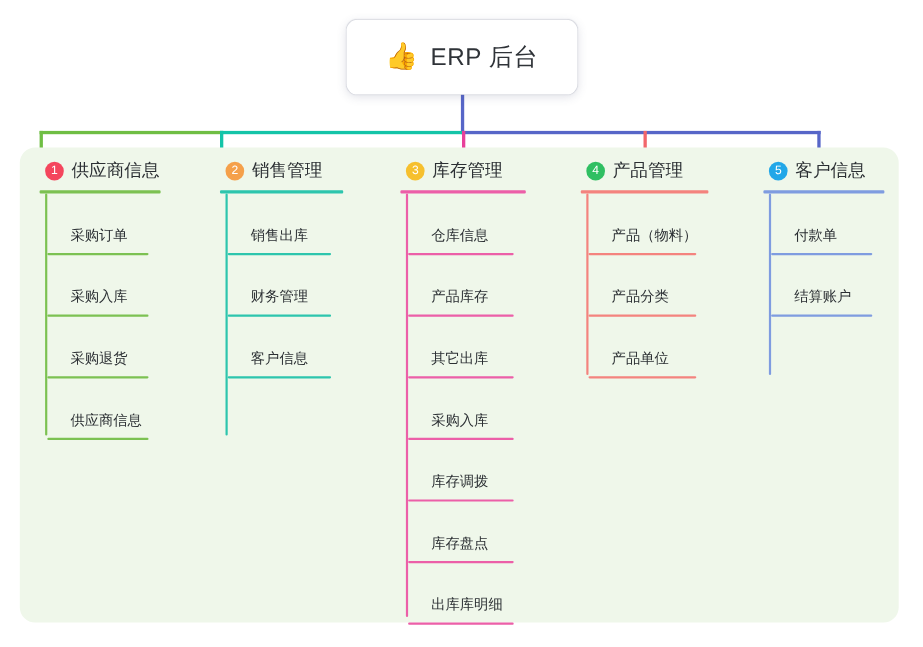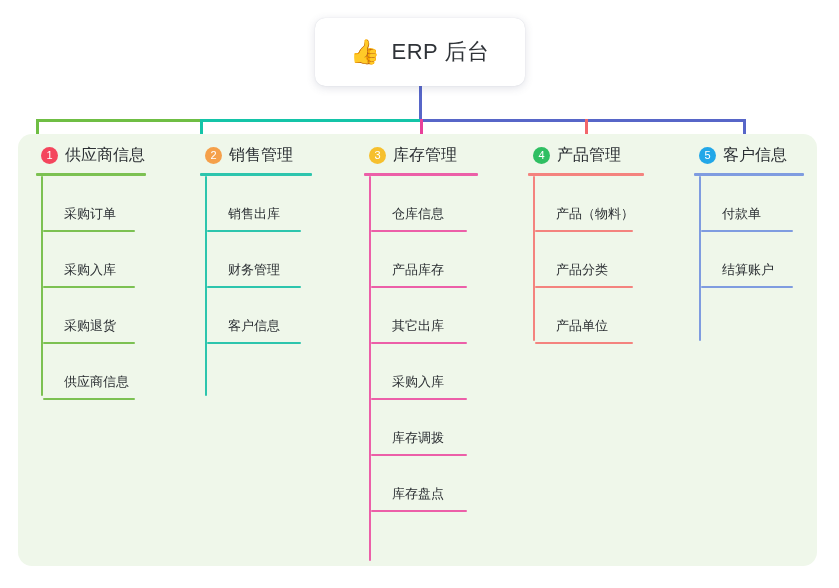--- a/index.html
+++ b/index.html
@@ -227,20 +227,24 @@
           <div class="leaf-rule" style="background: rgb(236, 95, 168); width: 96px;"></div>
         </div>
         <div class="leaf">
           <span class="leaf-text">库存调拨</span>
           <div class="leaf-rule" style="background: rgb(236, 95, 168); width: 96px;"></div>
         </div>
         <div class="leaf">
           <span class="leaf-text">库存盘点</span>
           <div class="leaf-rule" style="background: rgb(236, 95, 168); width: 96px;"></div>
         </div>
+        <div class="leaf">
+          <span class="leaf-text">出库库明细</span>
+          <div class="leaf-rule" style="background: rgb(236, 95, 168); width: 96px;"></div>
+        </div>
       </div>
     </div>
     <div class="column" style="left: 528px;">
       <div class="col-head">
         <span class="badge" style="background: rgb(47, 191, 98);">4</span>
         <span class="col-title">产品管理</span>
       </div>
       <div class="head-rule" style="background: rgb(244, 131, 126); width: 116px;"></div>
       <div class="col-body">
         <div class="spine" style="background: rgb(244, 131, 126); height: 165px;"></div>

